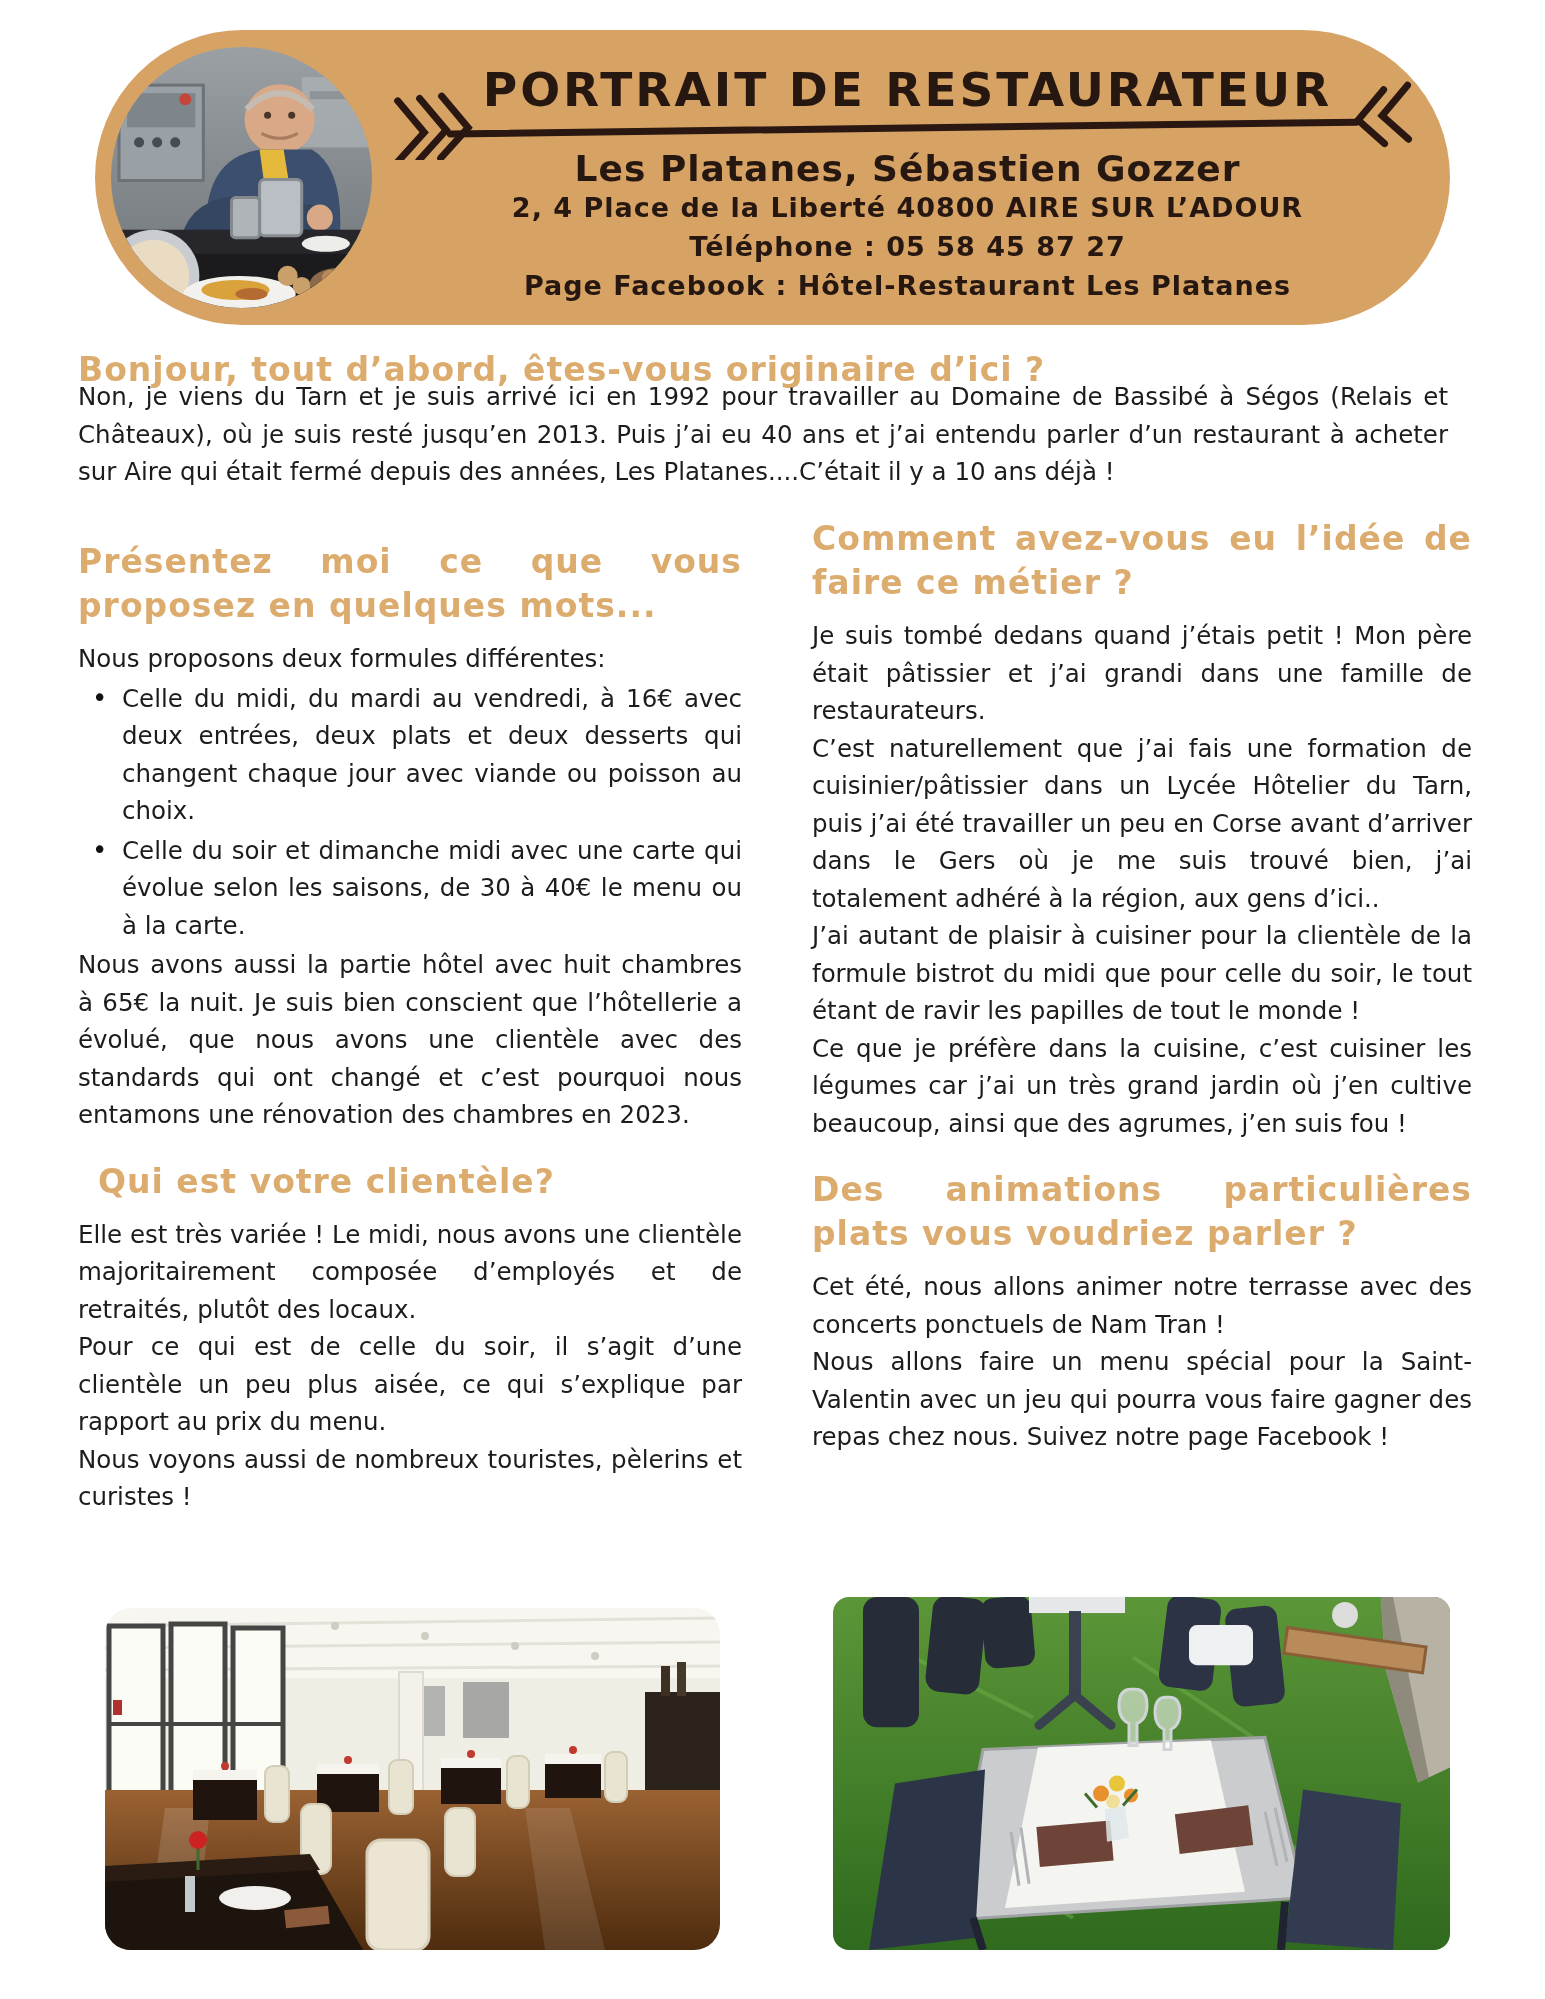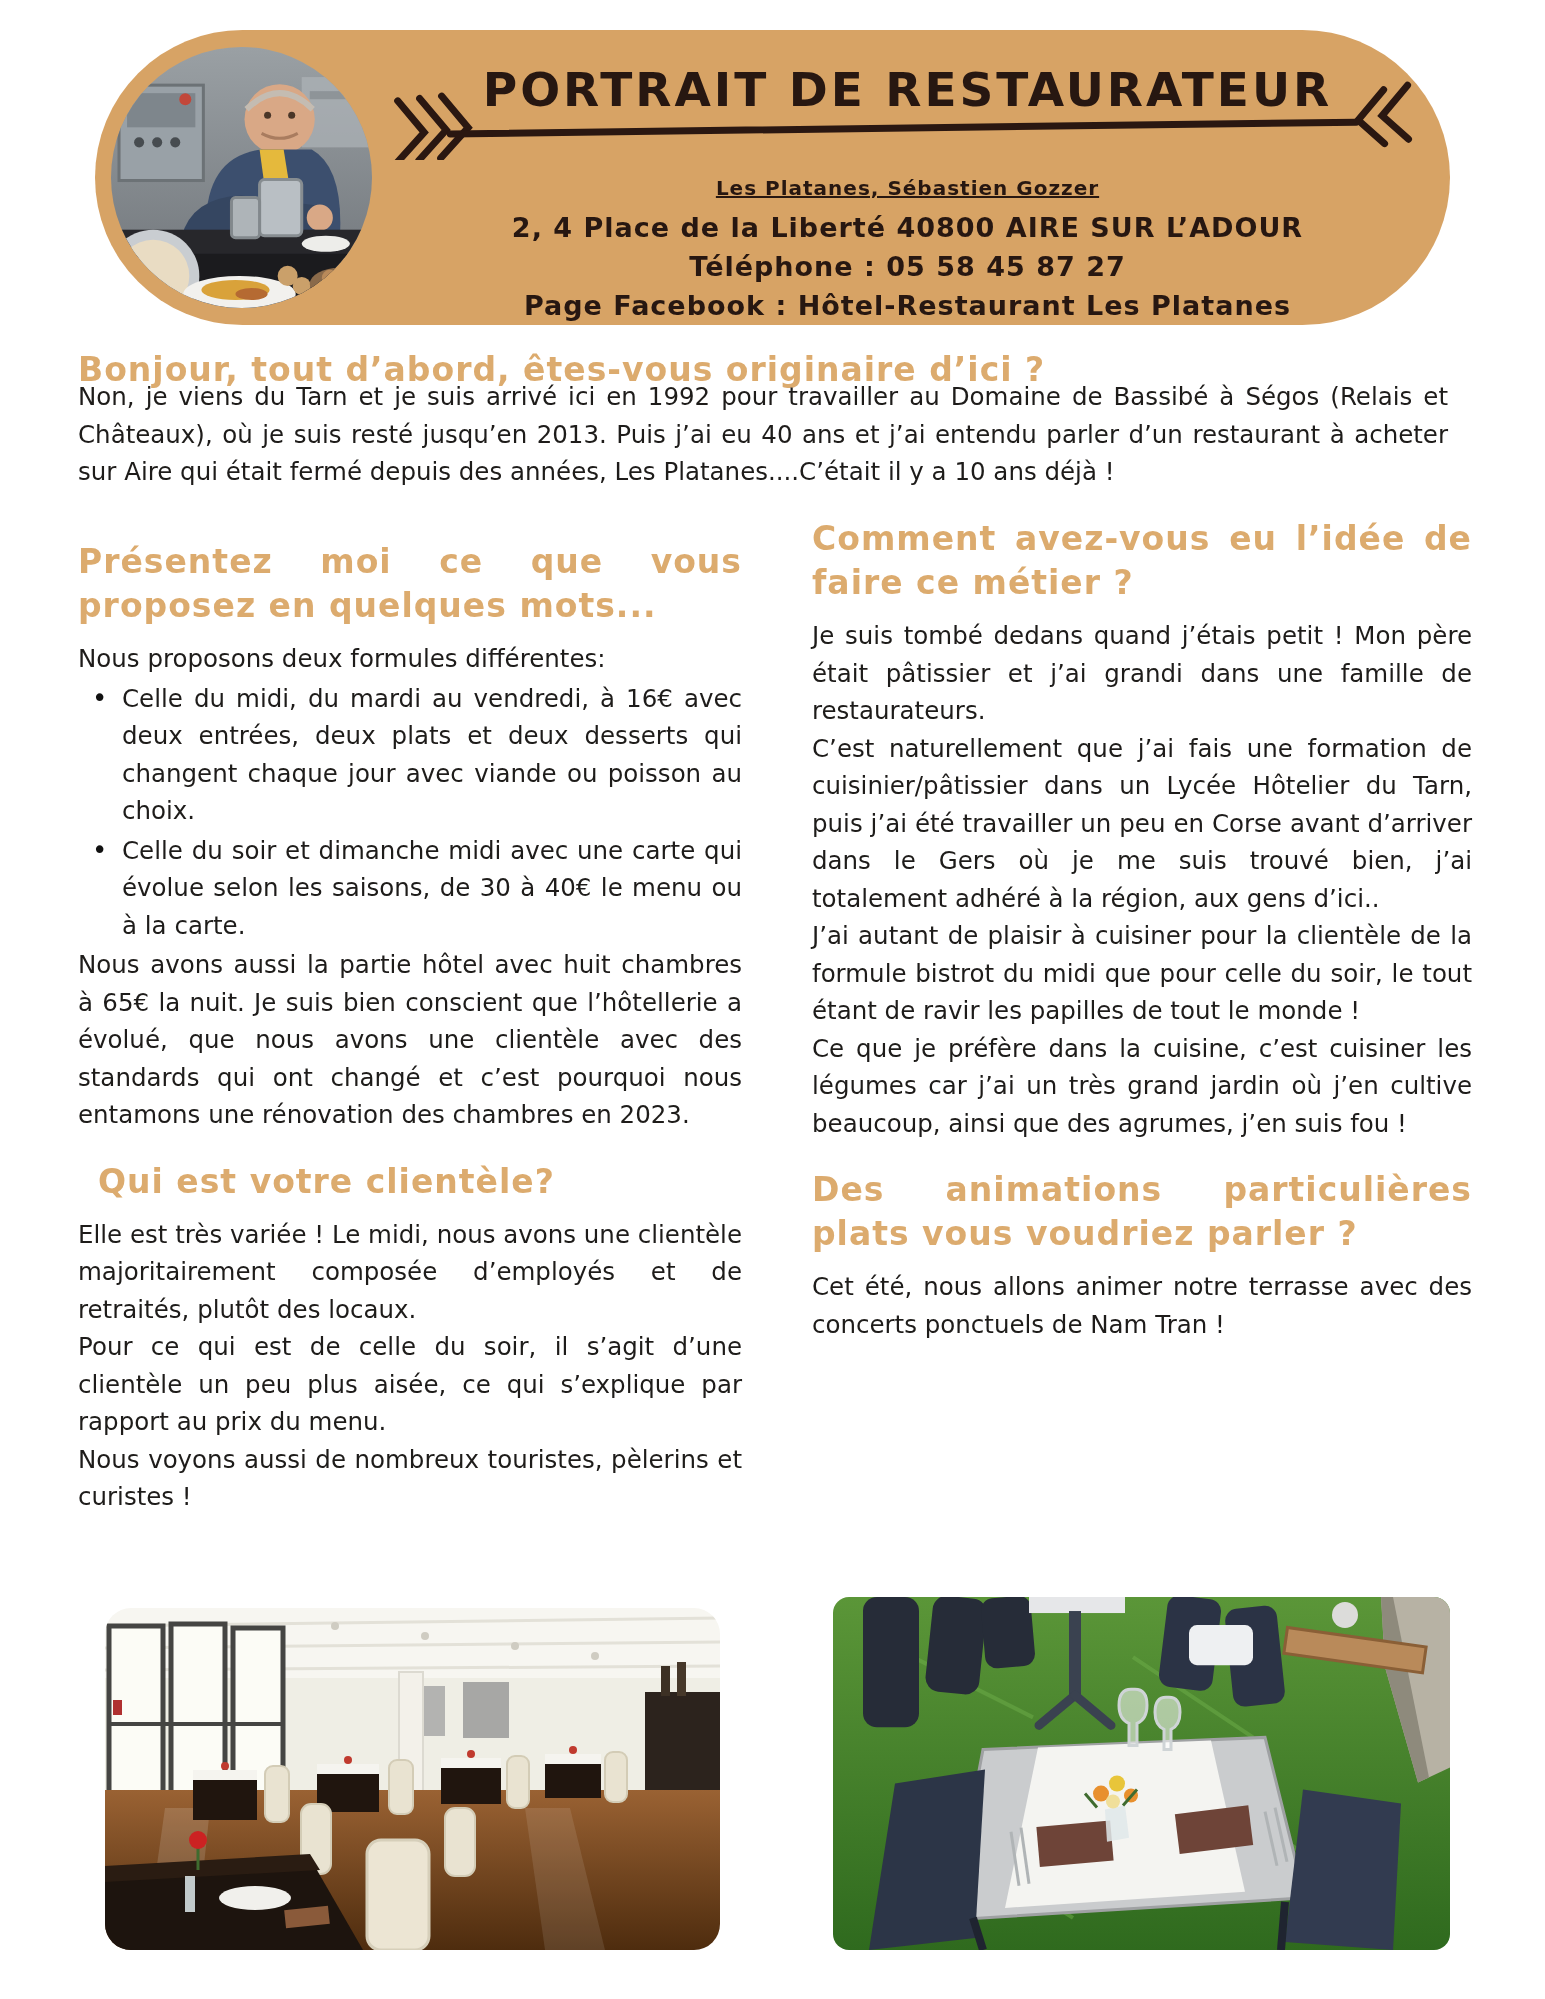--- a/index.html
+++ b/index.html
@@ -19,21 +19,21 @@
   .banner-text{
     position:absolute;left:295px;top:22px;width:1035px;text-align:center;color:#271711;
   }
   .banner-title-row{position:relative;height:100px;}
   .banner-title{
     font-size:47px;font-weight:700;letter-spacing:3px;white-space:nowrap;
     position:relative;top:10px;z-index:2;
   }
   .arrow-svg{position:absolute;left:-6px;top:18px;width:1045px;height:90px;z-index:1;}
   .banner-line{font-size:27px;font-weight:600;letter-spacing:1px;margin-top:6px;line-height:33px;}
-  .banner-line.first{margin-top:20px;font-size:20px;text-decoration:underline;}
+  .banner-line.first{margin-top:0;font-size:36px;}
   
   .qheading{color:#dcab6e;font-size:33px;font-weight:600;line-height:44px;letter-spacing:1px;}
   .bodytext,.bodytext p,.bodytext li{font-size:24.5px;line-height:37.5px;text-align:justify;}
   .bodytext p{margin:0;}
   #q1-heading{position:absolute;left:78px;top:348px;width:1200px;}
   #intro{position:absolute;left:78px;top:378px;width:1370px;}
   .col{position:absolute;}
   #left-col{left:78px;top:540px;width:664px;}
   #right-col{left:812px;top:517px;width:660px;}
   .col .qheading{margin:0 0 12px 0;}
@@ -145,20 +145,21 @@
 
   <div id="right-col" class="col bodytext">
     <div class="qheading">Comment avez-vous eu l’idée de faire ce métier ?</div>
     <p>Je suis tombé dedans quand j’étais petit ! Mon père était pâtissier et j’ai grandi dans une famille de restaurateurs.</p>
     <p>C’est naturellement que j’ai fais une formation de cuisinier/pâtissier dans un Lycée Hôtelier du Tarn, puis j’ai été travailler un peu en Corse avant d’arriver dans le Gers où je me suis trouvé bien, j’ai totalement adhéré à la région, aux gens d’ici..</p>
     <p>J’ai autant de plaisir à cuisiner pour la clientèle de la formule bistrot du midi que pour celle du soir, le tout étant de ravir les papilles de tout le monde !</p>
     <p>Ce que je préfère dans la cuisine, c’est cuisiner les légumes car j’ai un très grand jardin où j’en cultive beaucoup, ainsi que des agrumes, j’en suis fou !</p>
 
     <div class="qheading later">Des animations particulières plats vous voudriez parler ?</div>
     <p>Cet été, nous allons animer notre terrasse avec des concerts ponctuels de Nam Tran !</p>
+    <p>Nous allons faire un menu spécial pour la Saint-Valentin avec un jeu qui pourra vous faire gagner des repas chez nous. Suivez notre page Facebook !</p>
   </div>
 
   <div id="photo-left" class="photo">
     <svg viewBox="0 0 615 342" preserveAspectRatio="none">
       <defs>
         <linearGradient id="floor" x1="0" y1="0" x2="0" y2="1">
           <stop offset="0" stop-color="#9a6233"></stop>
             <stop offset="1" stop-color="#4e2c0e"></stop>
         </linearGradient>
       </defs>

